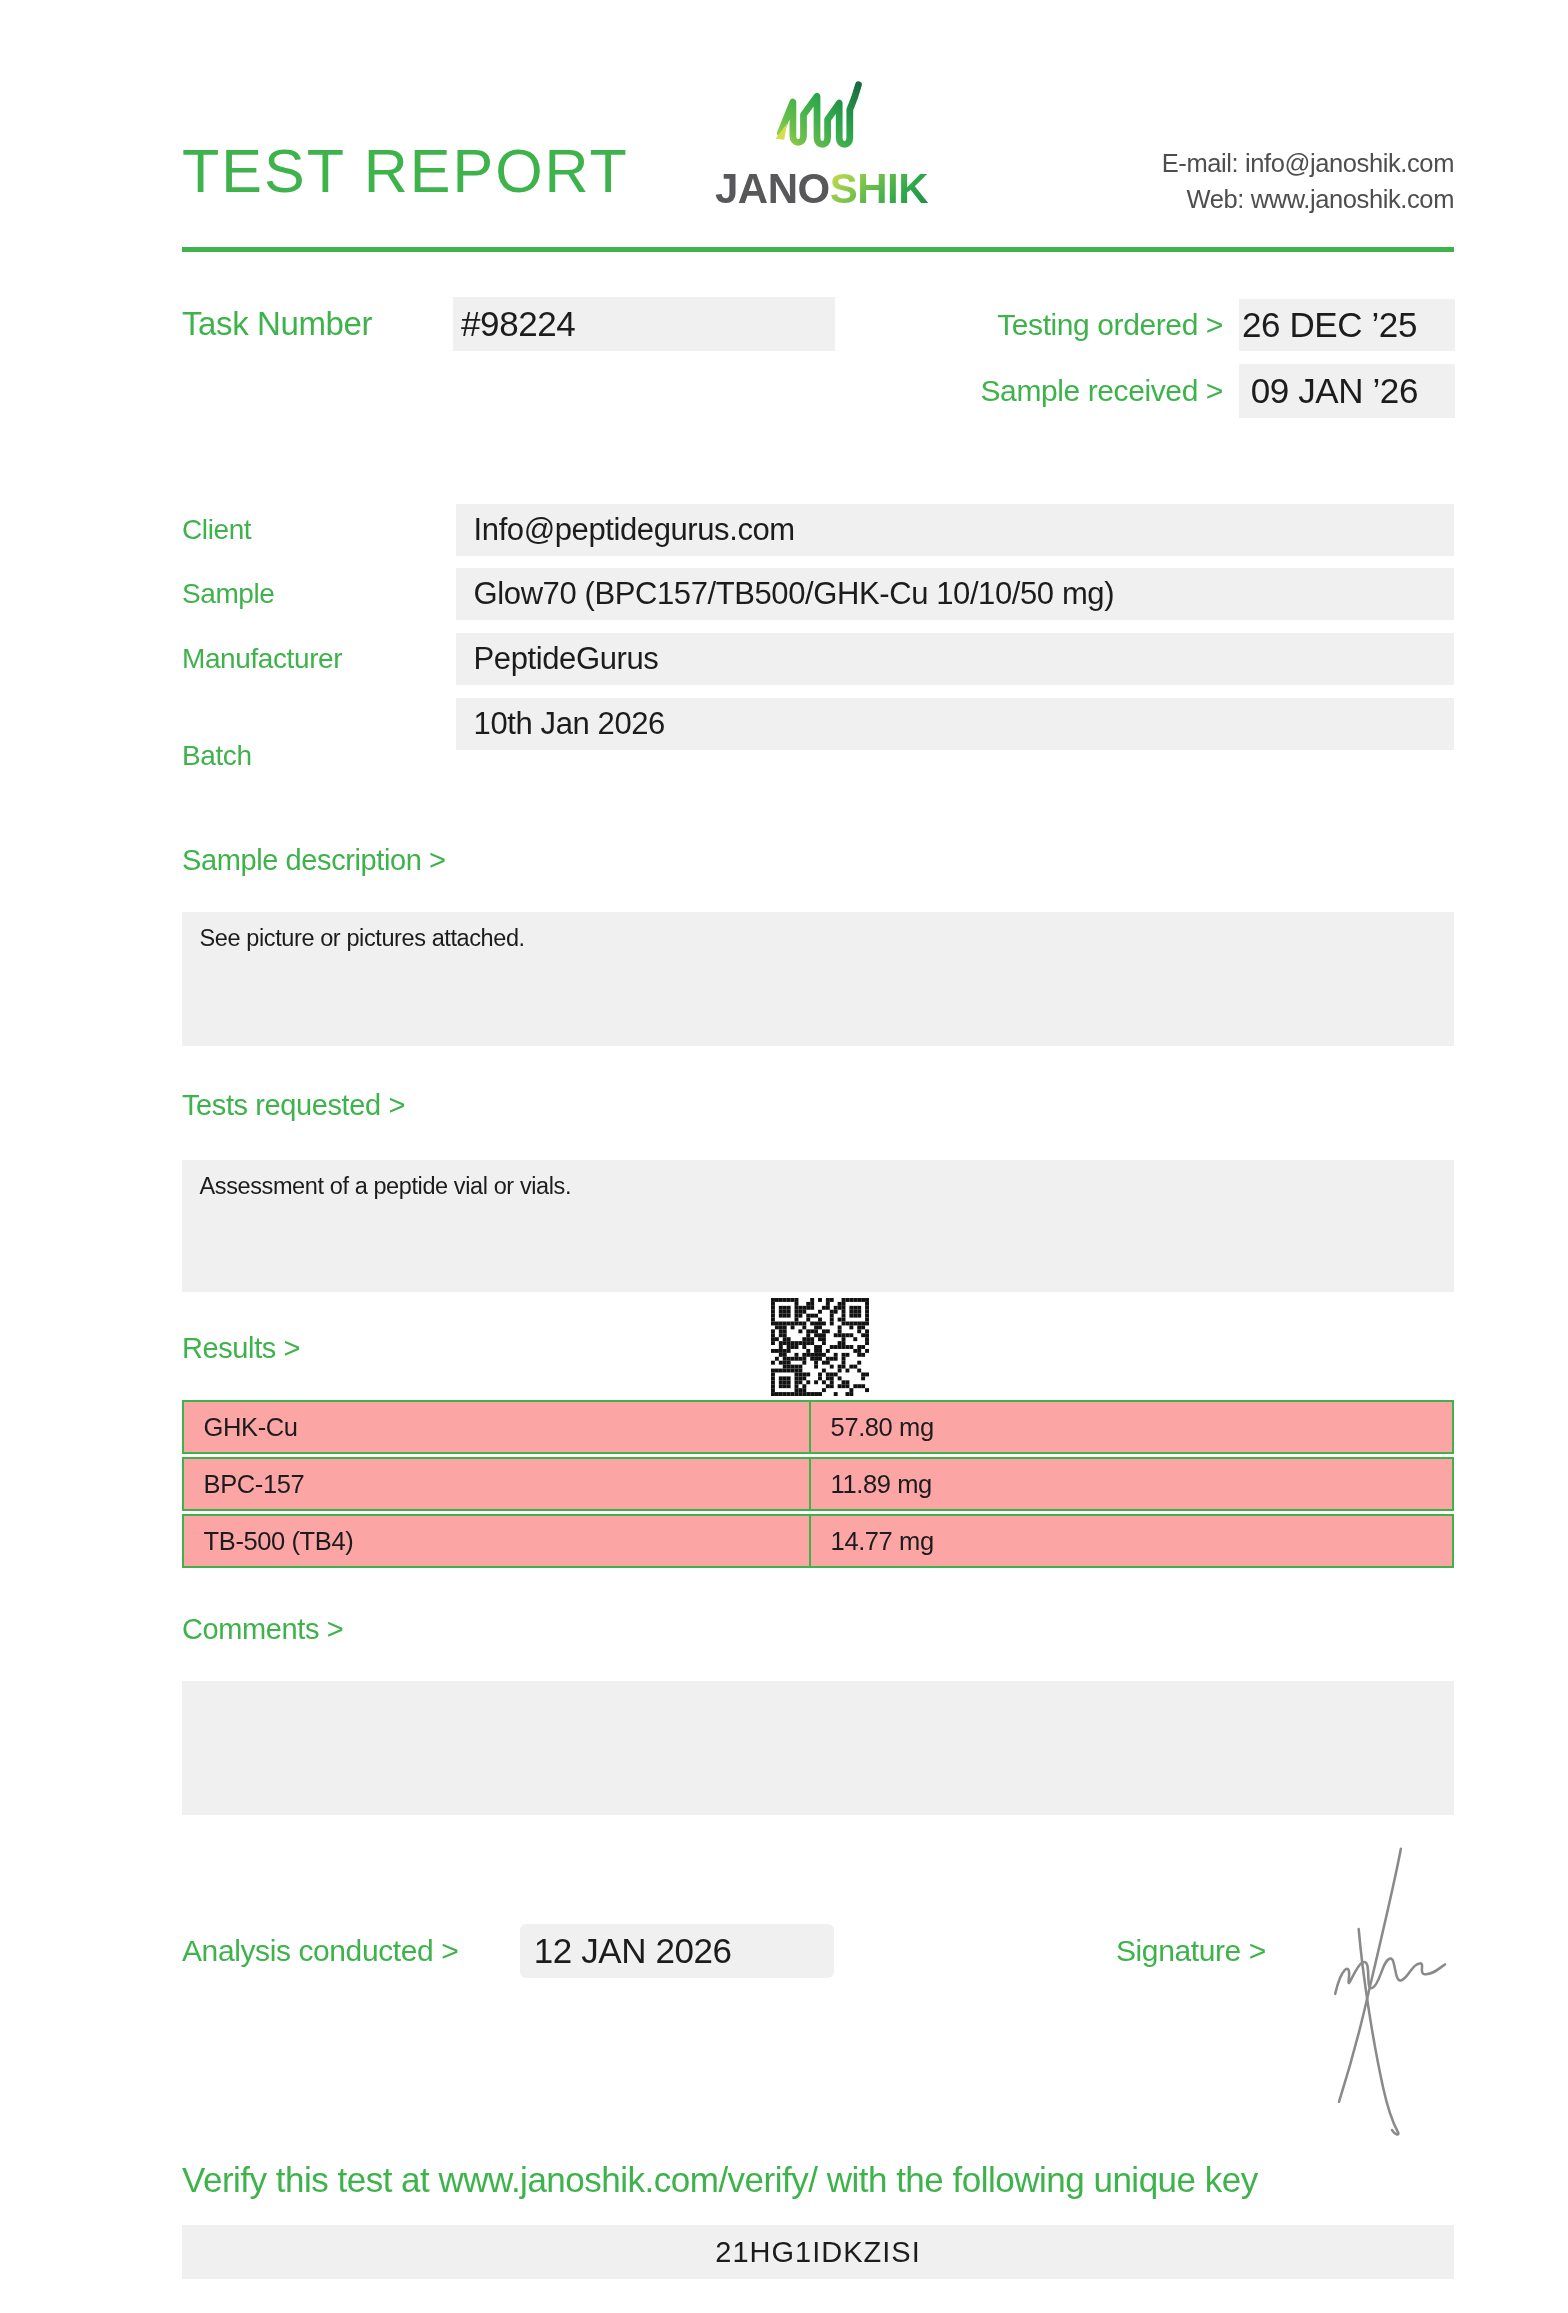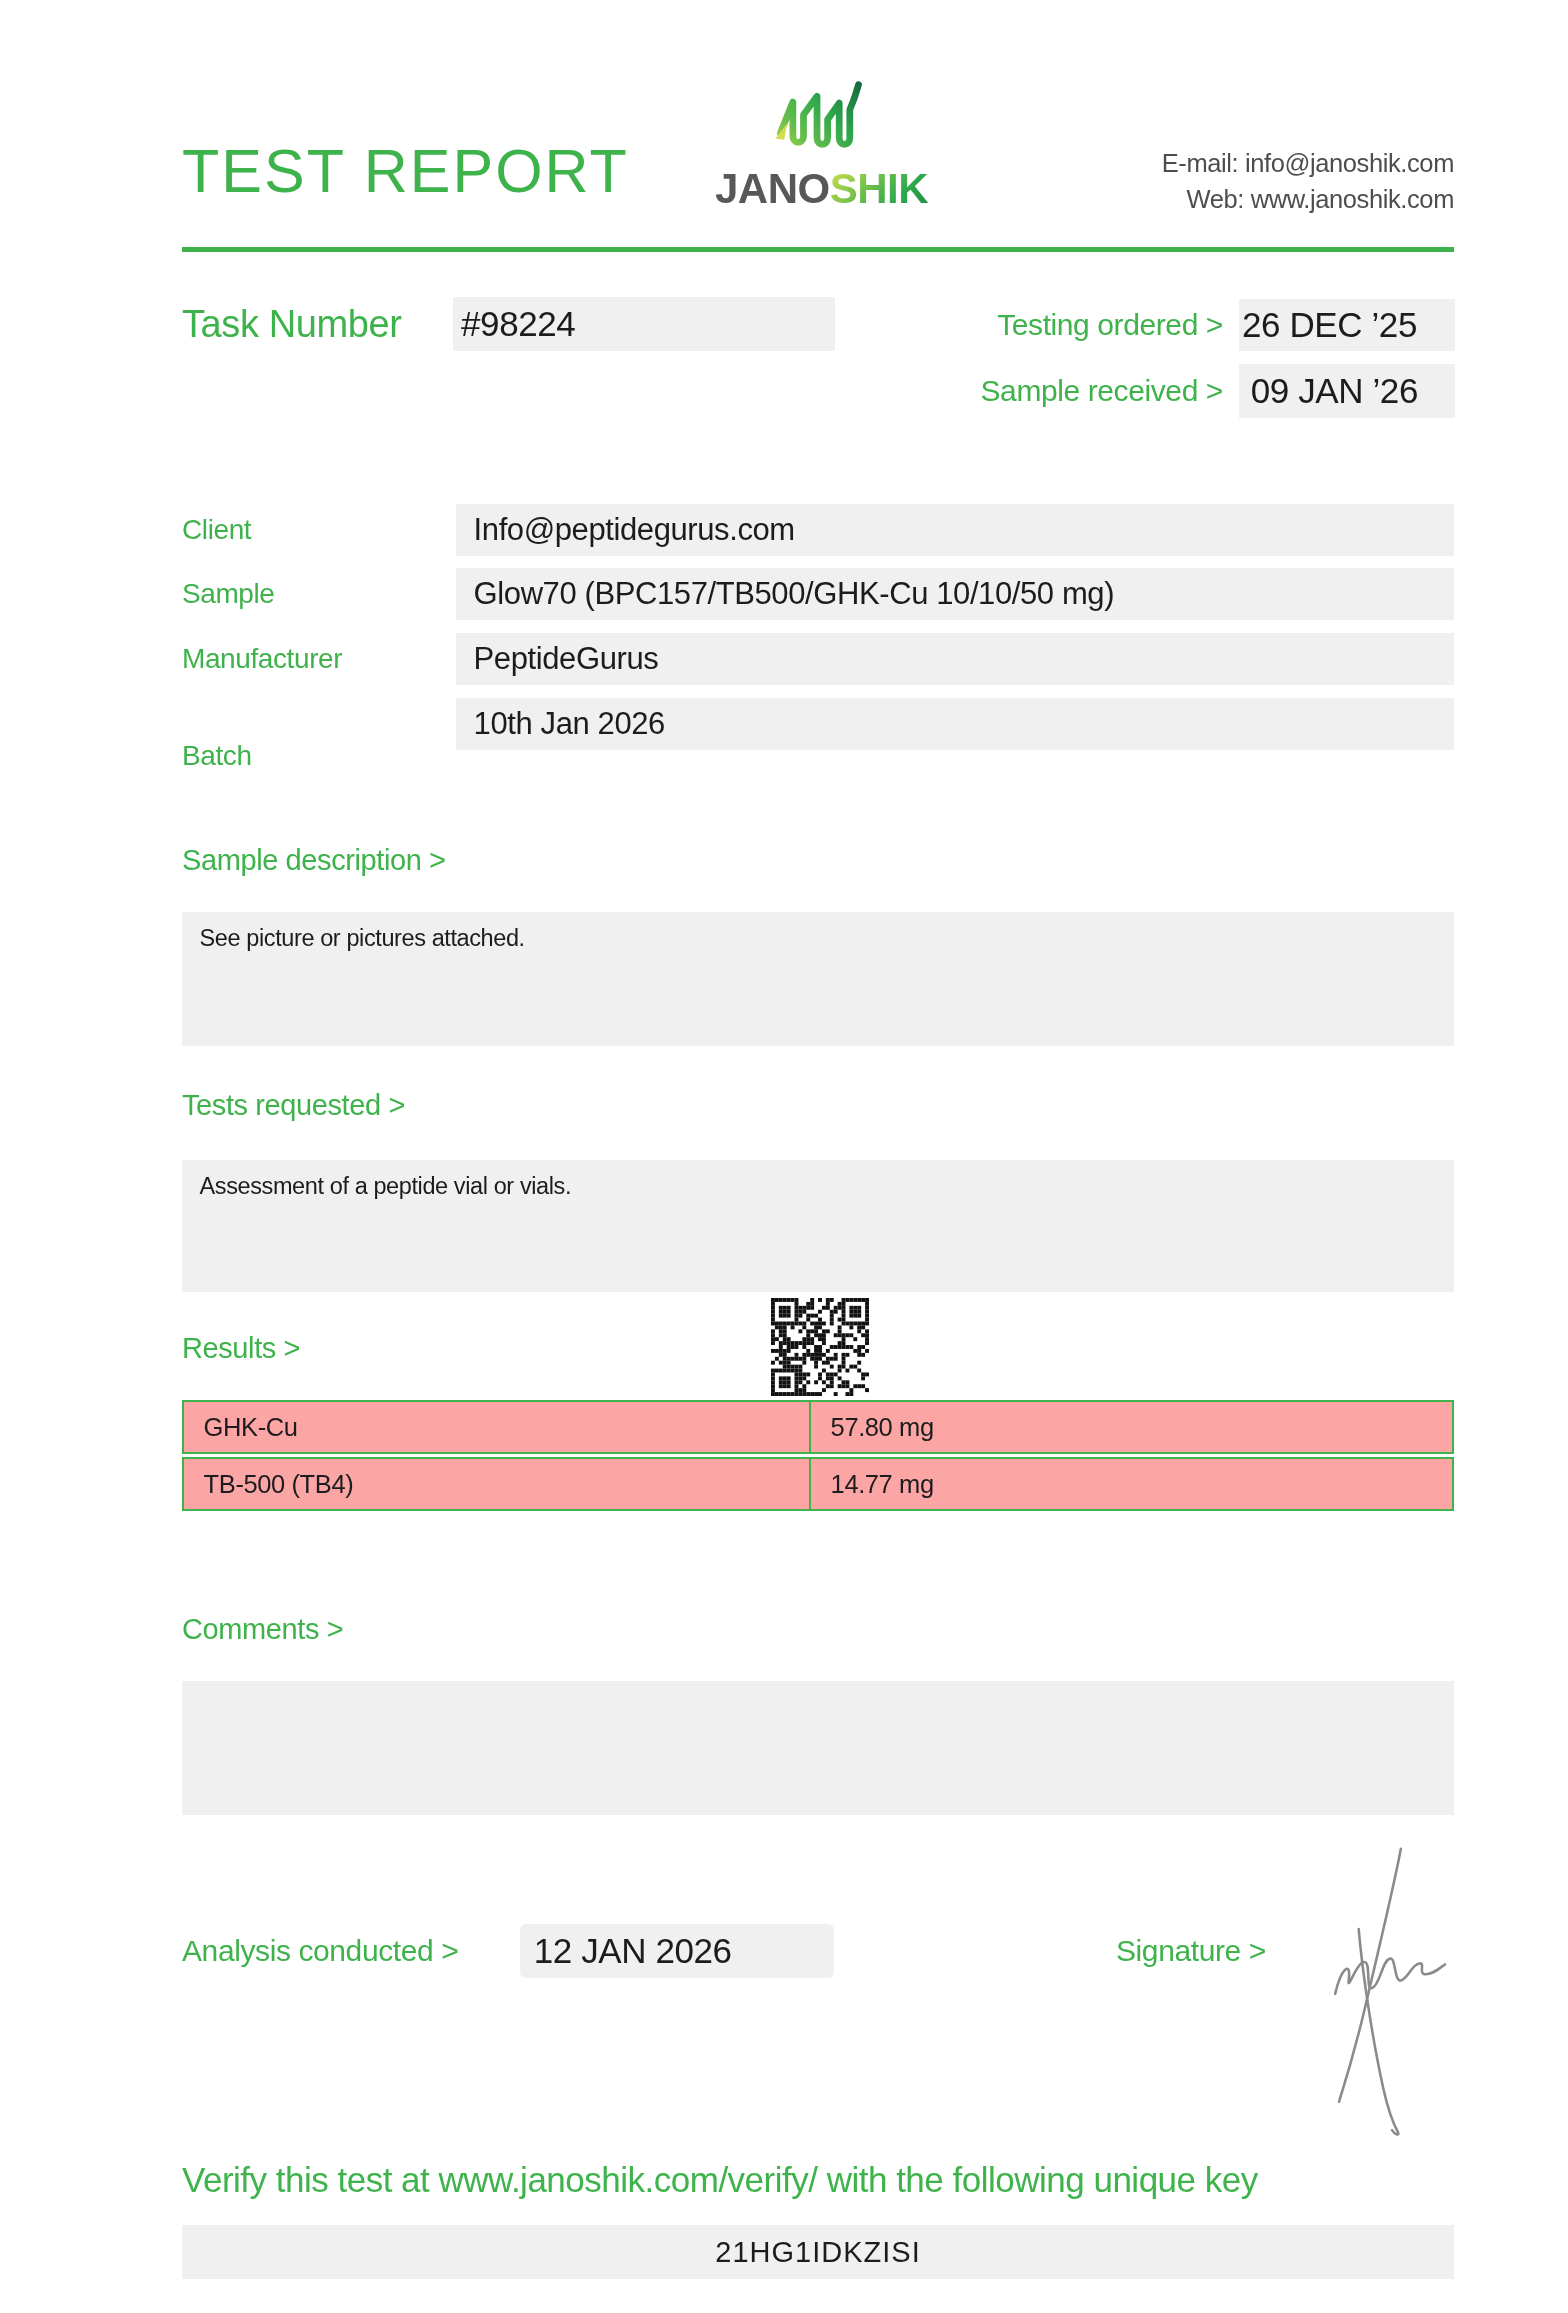--- a/index.html
+++ b/index.html
@@ -19,21 +19,21 @@
     background:linear-gradient(135deg,#d9e24e 0%,#7cc44b 35%,#2fa84c 70%,#1d8a46 100%);
     -webkit-background-clip:text;background-clip:text;color:transparent;
   }
   .contact{position:absolute;right:149px;top:145px;text-align:right;color:#4e4e50;font-size:25.5px;line-height:36px;}
   .rule{position:absolute;left:147px;top:247px;width:1272px;height:4.9px;background:#3eb24b;}
   
   .glabel{position:absolute;color:#3eb24b;white-space:nowrap;}
   .gbox{position:absolute;background:#f0f0f0;}
   .boxtext{white-space:nowrap;overflow:hidden;}
   
-  .task-label{left:147px;top:297px;font-size:38px;height:54px;line-height:54px;}
+  .task-label{left:147px;top:297px;font-size:33px;height:54px;line-height:54px;}
   .task-box{left:418px;top:297px;width:382px;height:54px;font-size:35px;line-height:54px;padding-left:8px;box-sizing:border-box;}
   .d-label1{right:380px;top:299px;font-size:30px;height:52px;line-height:52px;}
   .d-box1{left:1204px;top:299px;width:216px;height:52px;font-size:35px;line-height:52px;padding-left:3px;box-sizing:border-box;}
   .d-label2{right:380px;top:364px;font-size:30px;height:54px;line-height:54px;}
   .d-box2{left:1204px;top:364px;width:216px;height:54px;font-size:35px;line-height:54px;padding-left:11.8px;box-sizing:border-box;}
   
   .info-label{left:147px;font-size:28px;height:52px;line-height:52px;}
   .info-box{left:421px;width:998px;height:52px;font-size:31px;line-height:52px;padding-left:17.6px;box-sizing:border-box;}
   
   .sec-h{left:147px;font-size:29px;line-height:39px;}
@@ -449,20 +449,24 @@
       </svg>
   </div>
 
   <div class="glabel sec-h" style="top:1329px">Results &gt;</div>
   <div class="rtable">
     <div class="rrow">
       <div class="rname">GHK-Cu</div>
       <div class="rval">57.80 mg</div>
     </div>
     <div class="rrow">
+      <div class="rname">BPC-157</div>
+      <div class="rval">11.89 mg</div>
+    </div>
+    <div class="rrow">
       <div class="rname">TB-500 (TB4)</div>
       <div class="rval">14.77 mg</div>
     </div>
   </div>
 
   <div class="glabel sec-h" style="top:1610px">Comments &gt;</div>
   <div class="gbox sec-box" style="top:1681px;height:134px"></div>
 
   <div class="glabel an-label">Analysis conducted &gt;</div>
   <div class="gbox boxtext an-box">12 JAN 2026</div>

